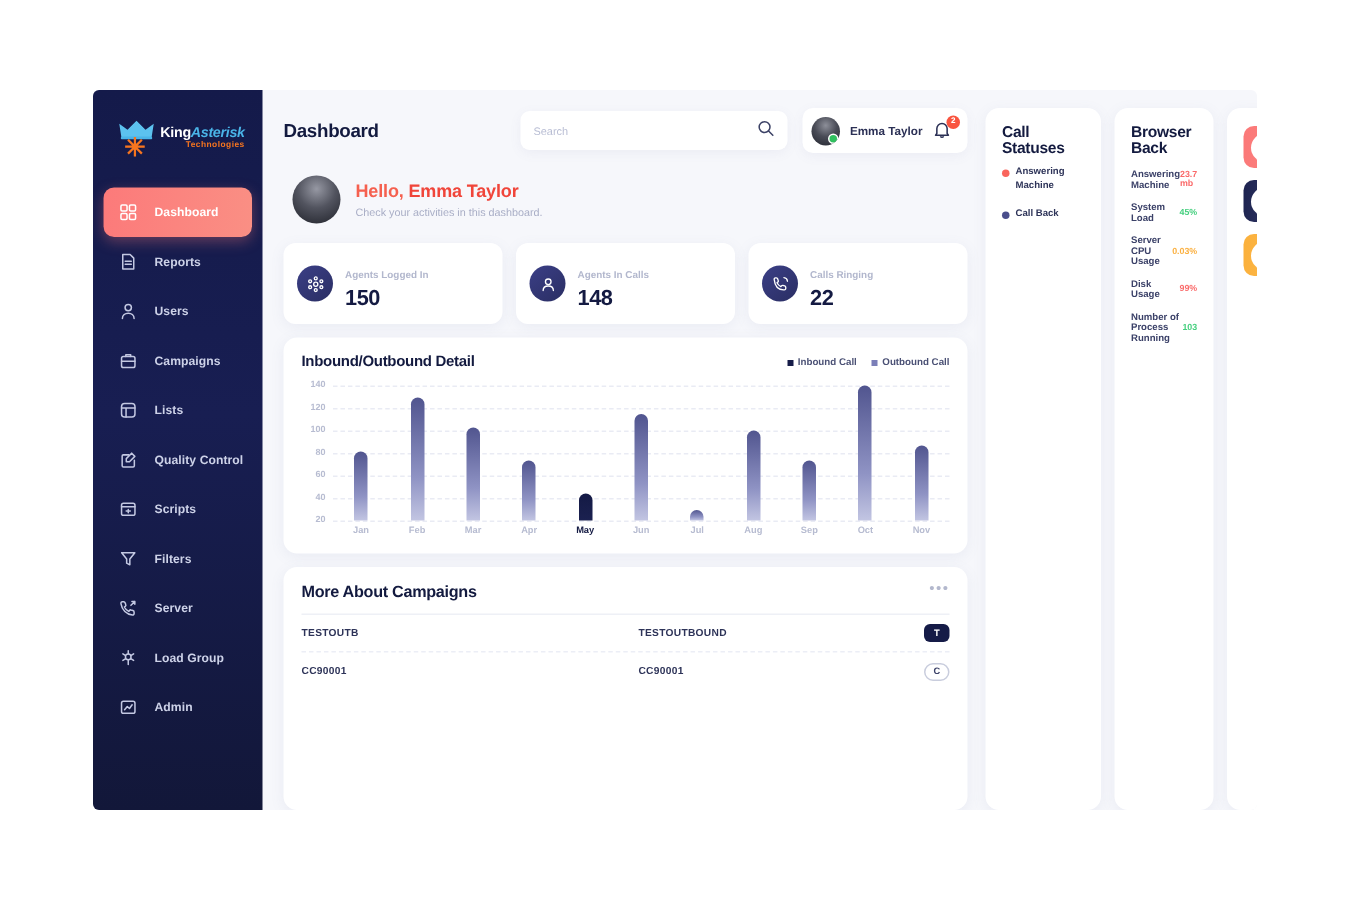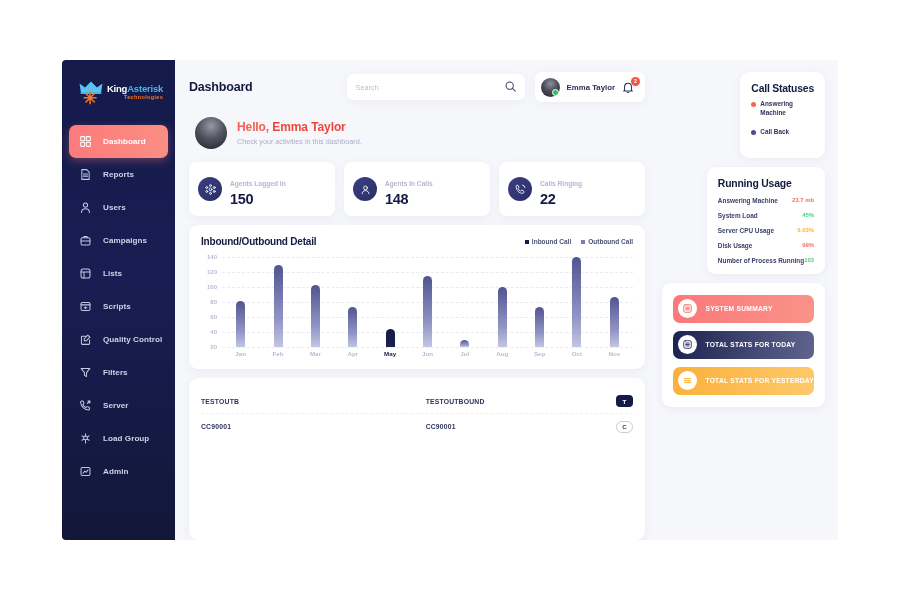--- a/index.html
+++ b/index.html
@@ -33,21 +33,21 @@
   }
   .logo-mark { position: relative; width: 26px; height: 28px; flex: 0 0 26px; }
   .crown { position: absolute; top: 2px; left: 1px; }
   .asterisk {
     position: absolute; top: 12px; left: 5px;
     color: #f7751f; font-size: 17px; line-height: 17px; font-weight: 700;
   }
   .logo-text { display: flex; flex-direction: column; line-height: 1; }
   .logo-t1 { font-size: 9.5px; font-weight: 700; letter-spacing: -.2px; }
   .logo-t1 .k { color: #ffffff; }
-  .logo-t1 .a { color: #4ab4e8; }
+  .logo-t1 .a { color: #4ab4e8; font-style: italic; }
   .logo-t2 {
     font-size: 5.6px; font-weight: 700; color: #f7751f;
     letter-spacing: .3px; margin-top: 1.5px; text-align: right;
   }
 
   .nav { margin-top: 10px; }
   .nav-item {
     display: flex; align-items: center;
     height: 33px; margin: 0 7px;
     border-radius: 7px;
@@ -67,21 +67,21 @@
   }
   .nav-item.active .nav-label { color: #ffffff; }
 
   
   .main {
     flex: 1; padding: 12px 13px 0 14px;
     display: flex; gap: 12px;
     min-width: 0;
   }
   .col-left { flex: 1; min-width: 0; display: flex; flex-direction: column; gap: 9px; }
-  .col-right { width: 168px; flex: 0 0 168px; display: flex; flex-direction: column; gap: 9px; align-items: flex-end; }
+  .col-right { width: 168px; flex: 0 0 168px; display: flex; flex-direction: row; gap: 9px; }
 
   .card { background: #fff; border-radius: 9px; box-shadow: 0 2px 9px rgba(110,120,170,.09); }
 
   
   .topbar { display: flex; align-items: center; gap: 10px; height: 30px; }
   .page-title { font-size: 12.5px; font-weight: 700; color: #131a3f; letter-spacing: -.2px; }
   .spacer { flex: 1; }
   .search {
     width: 178px; height: 26px; background: #fff; border-radius: 6px;
     display: flex; align-items: center; padding: 0 9px;
@@ -292,35 +292,35 @@
             <svg class="i" width="13" height="13" viewBox="0 0 16 16" fill="none" stroke="#c3c8e2" stroke-width="1.25" stroke-linecap="round" stroke-linejoin="round">
               <rect x="2.5" y="2.5" width="11" height="11" rx="2.5"></rect>
               <path d="M2.5 6.2h11M6.2 6.2v7.3"></path>
             </svg>
           </span>
           <span class="nav-label">Lists</span>
         </div>
         <div class="nav-item">
           <span class="nav-icon">
             <svg class="i" width="13" height="13" viewBox="0 0 16 16" fill="none" stroke="#c3c8e2" stroke-width="1.25" stroke-linecap="round" stroke-linejoin="round">
+              <path d="M13 8.5V13a1 1 0 0 1-1 1H4a1 1 0 0 1-1-1V5a1 1 0 0 1 1-1h4.4"></path>
+              <path d="M10.8 2.6l2.6 2.6-4.4 4.4H6.4V7.1z"></path>
+            </svg>
+          </span>
+          <span class="nav-label">Quality Control</span>
+        </div>
+        <div class="nav-item">
+          <span class="nav-icon">
+            <svg class="i" width="13" height="13" viewBox="0 0 16 16" fill="none" stroke="#c3c8e2" stroke-width="1.25" stroke-linecap="round" stroke-linejoin="round">
               <rect x="2.5" y="3" width="11" height="10" rx="1.6"></rect>
               <path d="M2.5 6h11"></path>
               <path d="M6.3 9.5h3.4M8 8.2v2.6"></path>
             </svg>
           </span>
           <span class="nav-label">Scripts</span>
-        </div>
-        <div class="nav-item">
-          <span class="nav-icon">
-            <svg class="i" width="13" height="13" viewBox="0 0 16 16" fill="none" stroke="#c3c8e2" stroke-width="1.25" stroke-linecap="round" stroke-linejoin="round">
-              <path d="M13 8.5V13a1 1 0 0 1-1 1H4a1 1 0 0 1-1-1V5a1 1 0 0 1 1-1h4.4"></path>
-              <path d="M10.8 2.6l2.6 2.6-4.4 4.4H6.4V7.1z"></path>
-            </svg>
-          </span>
-          <span class="nav-label">Quality Control</span>
         </div>
         <div class="nav-item">
           <span class="nav-icon">
             <svg class="i" width="13" height="13" viewBox="0 0 16 16" fill="none" stroke="#c3c8e2" stroke-width="1.25" stroke-linecap="round" stroke-linejoin="round">
               <path d="M2.6 3h10.8L9.3 8.2V13L6.7 11.6V8.2z"></path>
             </svg>
           </span>
           <span class="nav-label">Filters</span>
         </div>
         <div class="nav-item">
@@ -515,20 +515,24 @@
               <div class="xlab">Jul</div>
               <div class="xlab">Aug</div>
               <div class="xlab">Sep</div>
               <div class="xlab">Oct</div>
               <div class="xlab">Nov</div>
             </div>
         </div>
       </div>
 
       <div class="card camp">
+        <div class="camp-head">
+          <div class="camp-title">More About Campaigns</div>
+          <div class="dots">•••</div>
+        </div>
         <div id="camprows">
             <div class="crow">
               <span class="ccell c1">TESTOUTB</span>
               <span class="ccell c2">TESTOUTBOUND</span>
               <span class="tag filled">T</span>
             </div>
             <div class="crow">
               <span class="ccell c1">CC90001</span>
               <span class="ccell c2">CC90001</span>
               <span class="tag outline">C</span>
@@ -549,21 +553,21 @@
               </div>
               <div class="dl">
                 <i style="background:#4a4e8c"></i>
                 <span>Call Back</span>
               </div>
             </div>
         </div>
       </div>
 
       <div class="card rc">
-        <div class="rc-title">Running Usage</div>
+        <div class="rc-title">Browser Back</div>
         <div id="burows">
             <div class="bu-row">
               <span class="bu-label">Answering Machine</span>
               <span class="bu-val" style="color:#fa6a6a">23.7 mb</span>
             </div>
             <div class="bu-row">
               <span class="bu-label">System Load</span>
               <span class="bu-val" style="color:#45cf7e">45%</span>
             </div>
             <div class="bu-row">

